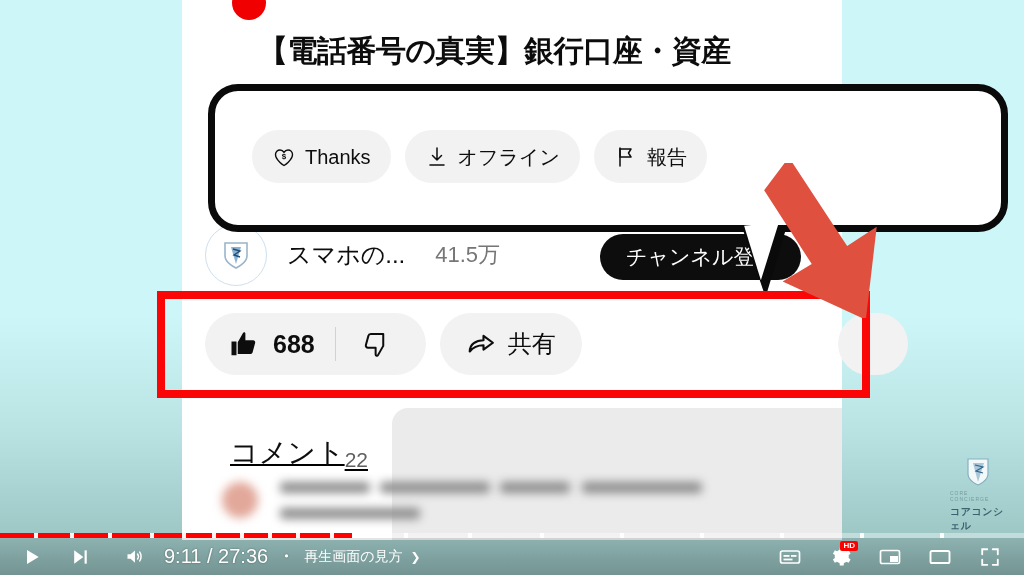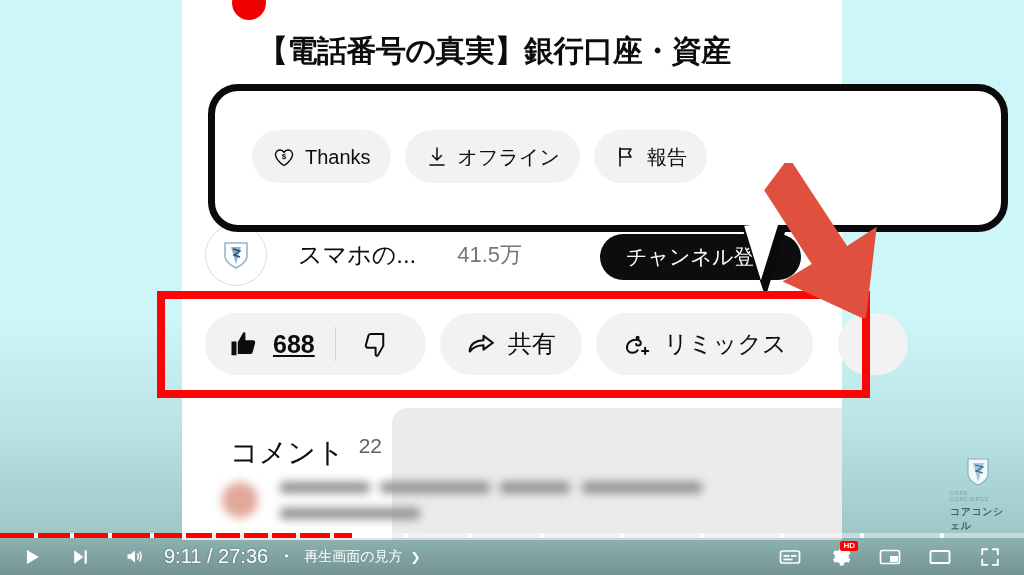--- a/index.html
+++ b/index.html
@@ -68,21 +68,21 @@
     width:0;height:0;
     border-left:11px solid transparent;
     border-right:24px solid transparent;
     border-top:56px solid #ffffff;
     transform:rotate(-6deg);transform-origin:top center;
   }
 
   
   #channel-row{
     position:absolute;left:205px;top:224px;
-    display:flex;align-items:center;gap:31px;height:62px;
+    display:flex;align-items:center;gap:20px;height:62px;
   }
   #channel-avatar{
     width:60px;height:60px;border-radius:50%;
     background:#ffffff;border:1px solid #cfe0ee;
     display:flex;align-items:center;justify-content:center;
     overflow:hidden;
   }
   #channel-name{font-size:24px;color:#0d0d0d;font-weight:400;white-space:nowrap;}
   #channel-subs{font-size:22px;color:#767676;white-space:nowrap;margin-left:10px;}
   #subscribe-btn{
@@ -96,21 +96,21 @@
   
   #engage-row{
     position:absolute;left:205px;top:313px;
     display:flex;align-items:center;gap:14px;
   }
   .pill{
     display:flex;align-items:center;
     height:62px;border-radius:31px;background:#f2f2f2;
     color:#0d0d0d;font-size:24px;white-space:nowrap;
   }
-  #like-group{padding:0 8px 0 24px;gap:0;text-decoration:underline;}
+  #like-group{padding:0 8px 0 24px;gap:0;}
   #like-btn{display:flex;align-items:center;gap:14px;padding-right:20px;}
   #like-count{font-size:25px;font-weight:600;}
   .divider{width:1px;height:34px;background:#d2d2d2;}
   #dislike-btn{display:flex;align-items:center;padding:0 26px;}
   #share-btn{padding:0 26px;gap:12px;}
   #remix-btn{padding:0 26px;gap:12px;}
   #clip-partial{
     position:absolute;left:838px;top:313px;
     width:70px;height:62px;border-radius:31px;background:#f2f2f2;
   }
@@ -126,21 +126,21 @@
     position:absolute;left:752px;top:163px;width:150px;height:155px;
   }
 
   
   #comments-card{
     position:absolute;left:210px;top:408px;width:600px;height:132px;
     background:#ebebeb;border-radius:16px 16px 0 0;
   }
   #comments-header{
     position:absolute;left:230px;top:434px;
-    display:flex;align-items:flex-start;gap:14px;
+    display:flex;align-items:flex-end;gap:0;text-decoration:underline;
   }
   #comments-title{font-size:28px;font-weight:500;color:#0d0d0d;}
   #comments-count{font-size:21px;color:#606060;}
   #comment-blur{
     position:absolute;left:222px;top:478px;width:570px;height:62px;
     filter:blur(5px);
   }
   #comment-avatar{
     position:absolute;left:0;top:4px;width:36px;height:36px;border-radius:50%;
     background:#e2a89a;
@@ -234,29 +234,20 @@
     </div>
   </div>
 
   <div class="pill" id="share-btn">
     <svg width="30" height="30" viewBox="0 0 24 24">
       <path d="M3 18c0-6 5-9 11-9V5.5L21.5 11 14 16.5V13c-5 0-8.5 1.8-11 5z" fill="none" stroke="#0d0d0d" stroke-width="1.7" stroke-linejoin="round"></path>
     </svg>
     <span class="chip-label">共有</span>
   </div>
 
-  <div class="pill" id="remix-btn">
-    <svg width="30" height="30" viewBox="0 0 24 24">
-      <path d="M4 15c0-4 3.5-6.5 7-6.5 2.5 0 4 1.2 4 2.6 0 1.3-1 2-2.1 2-1 0-1.6-.5-1.6-1.2" fill="none" stroke="#0d0d0d" stroke-width="1.6" stroke-linecap="round"></path>
-      <path d="M4 15c0 2.4 2 4 4.5 4 2 0 3.3-.9 4-2" fill="none" stroke="#0d0d0d" stroke-width="1.6" stroke-linecap="round"></path>
-      <circle cx="12.5" cy="7" r="1.6" fill="#0d0d0d"></circle>
-      <path d="M18.5 15v5M16 17.5h5" stroke="#0d0d0d" stroke-width="1.6" stroke-linecap="round"></path>
-    </svg>
-    <span class="chip-label">リミックス</span>
-  </div>
 </div>
 <div id="clip-partial"></div>
 
 <div id="comments-header">
   <span id="comments-title">コメント</span>
   <span id="comments-count">22</span>
 </div>
 <div id="comment-blur">
   <div id="comment-avatar"></div>
   <div class="blur-line" style="left:58px;top:4px;width:90px;"></div>

